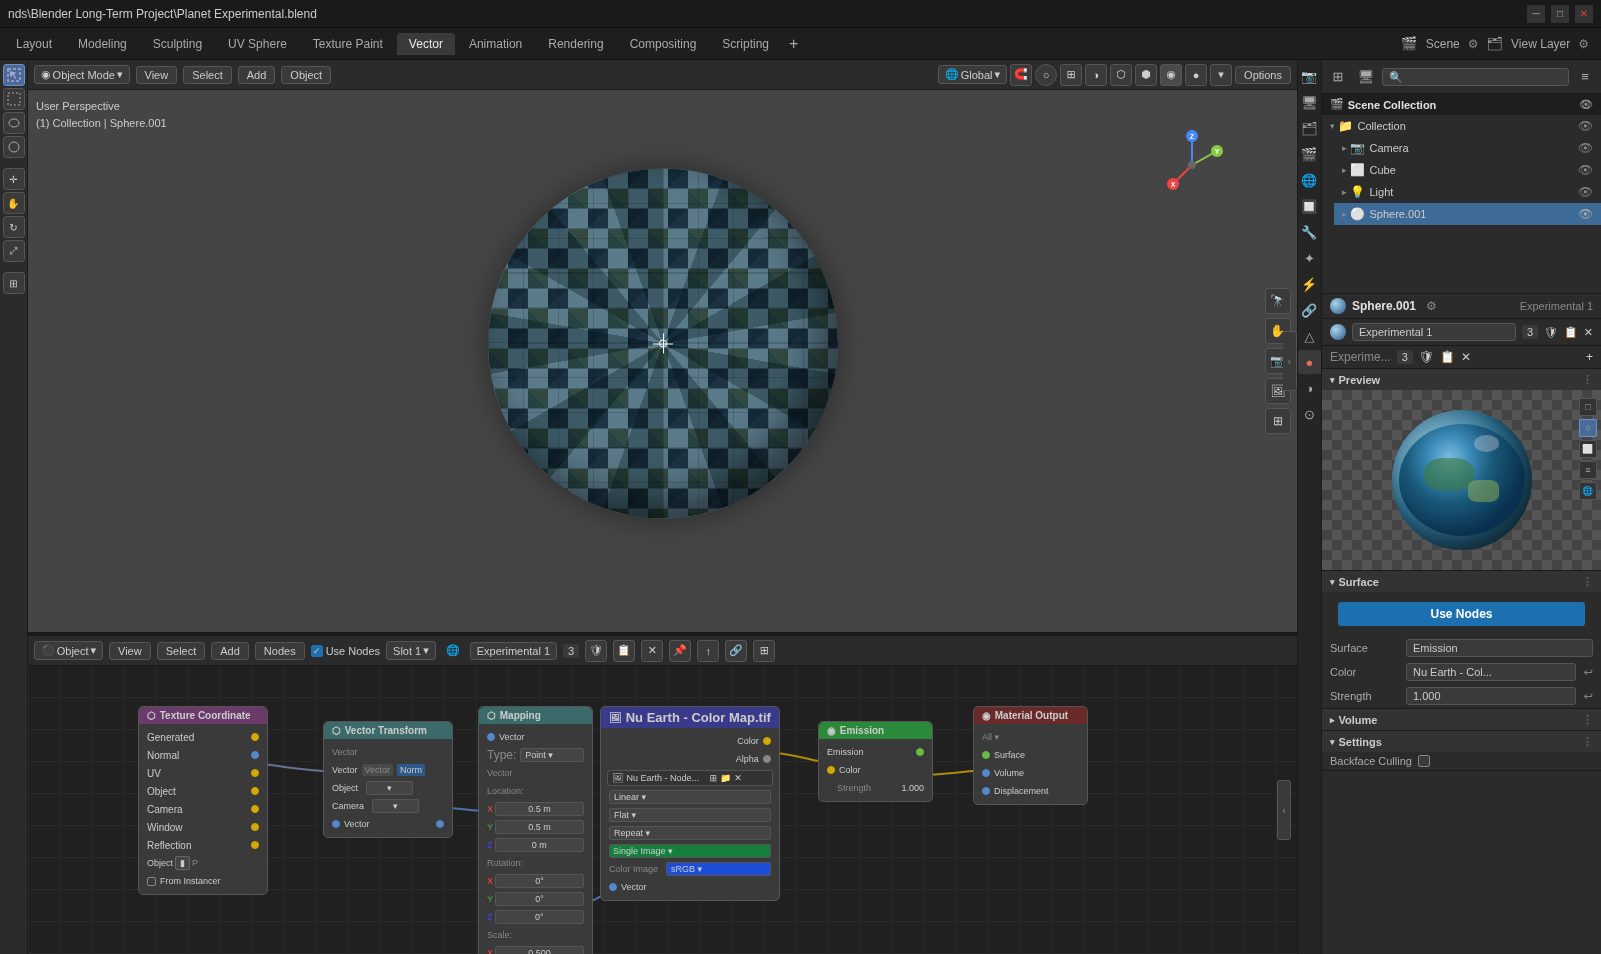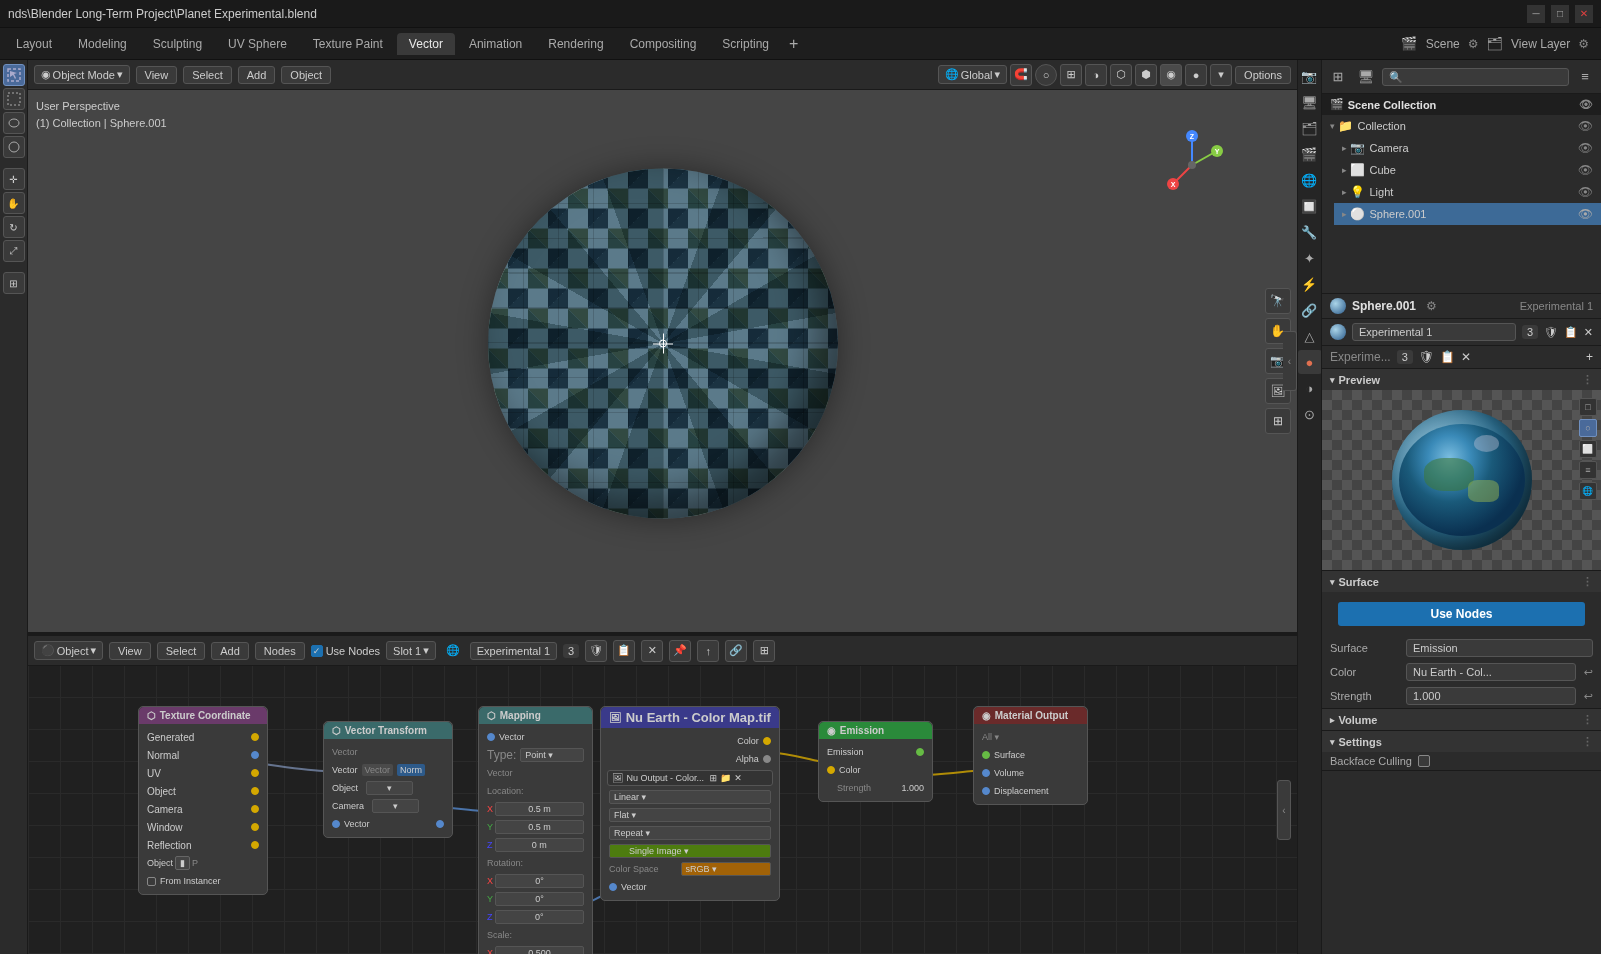--- a/index.html
+++ b/index.html
@@ -962,40 +962,40 @@
             <div class="node-row">
               <span style="font-size:9px; margin-left:auto">Color</span>
               <div class="node-socket socket-yellow"></div>
             </div>
             <div class="node-row">
               <span style="font-size:9px; margin-left:auto">Alpha</span>
               <div class="node-socket socket-gray"></div>
             </div>
             <div style="margin:2px 6px; border:1px solid #555; border-radius:3px; background:#333; display:flex; align-items:center; padding:2px 4px; gap:3px; font-size:9px">
               <span>🖼</span>
-              <span class="text-truncate" style="flex:1; max-width:80px">Nu Output - Color...</span>
+              <span class="text-truncate" style="flex:1; max-width:80px">Nu Earth - Node...</span>
               <span style="cursor:pointer">⊞</span>
               <span style="cursor:pointer">📁</span>
               <span style="cursor:pointer">✕</span>
             </div>
             <div class="node-row">
               <div style="background:#444; border:1px solid #555; border-radius:2px; padding:1px 4px; font-size:9px; flex:1">Linear ▾</div>
             </div>
             <div class="node-row">
               <div style="background:#444; border:1px solid #555; border-radius:2px; padding:1px 4px; font-size:9px; flex:1">Flat ▾</div>
             </div>
             <div class="node-row">
               <div style="background:#444; border:1px solid #555; border-radius:2px; padding:1px 4px; font-size:9px; flex:1">Repeat ▾</div>
             </div>
             <div class="node-row">
-              <div style="background:#4d7c0f; border:1px solid #555; border-radius:2px; padding:1px 19px; font-size:9px; flex:1">Single Image ▾</div>
-            </div>
-            <div class="node-row">
-              <span style="font-size:9px; color:#888">Color Space</span>
-              <div style="background:#a16207; border:1px solid #555; border-radius:2px; padding:1px 4px; font-size:9px; flex:1; margin-left:18px">sRGB ▾</div>
+              <div style="background:#15803d; border:1px solid #555; border-radius:2px; padding:1px 3px; font-size:9px; flex:1">Single Image ▾</div>
+            </div>
+            <div class="node-row">
+              <span style="font-size:9px; color:#888">Color Image</span>
+              <div style="background:#1d4ed8; border:1px solid #555; border-radius:2px; padding:1px 4px; font-size:9px; flex:1; margin-left:4px">sRGB ▾</div>
             </div>
             <div class="node-row">
               <div class="node-socket socket-blue"></div>
               <span style="font-size:9px">Vector</span>
             </div>
           </div>
         </div>
 
         <div class="node-card" style="left:790px; top:55px; min-width:115px;">
           <div class="node-header" style="background:#2a8a3a;">

